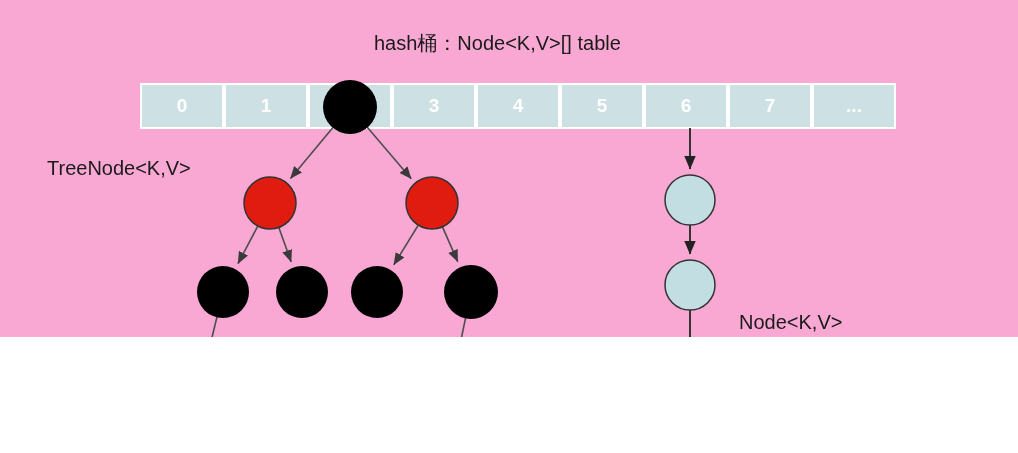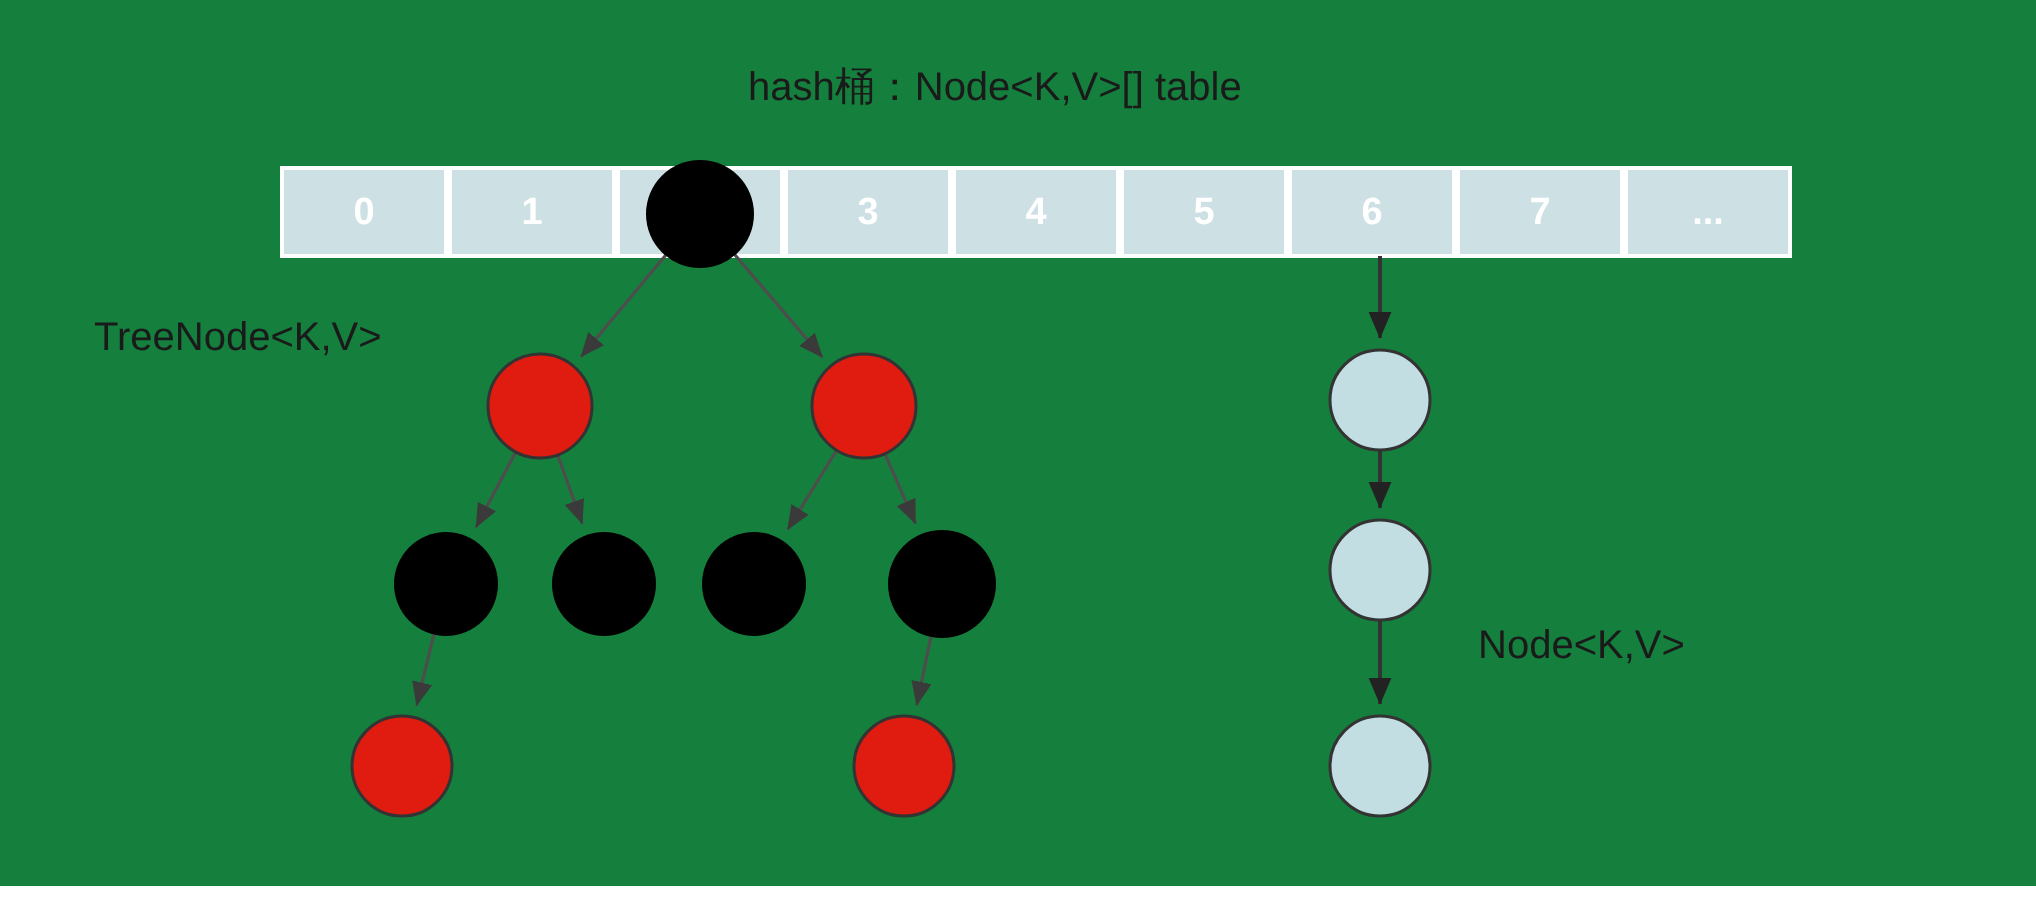--- a/index.html
+++ b/index.html
@@ -6,22 +6,22 @@
     margin: 0;
     padding: 0;
     background: #ffffff;
   }
   body {
     font-family: "Liberation Sans", sans-serif;
   }
   #canvas {
     position: relative;
     width: 1018px;
-    height: 443px;
-    background: #15803d;
+    height: 337px;
+    background: #f9a8d4;
     overflow: hidden;
   }
   #diagram-svg {
     position: absolute;
     left: 0;
     top: 0;
     width: 1018px;
     height: 453px;
   }
   .title-text {

